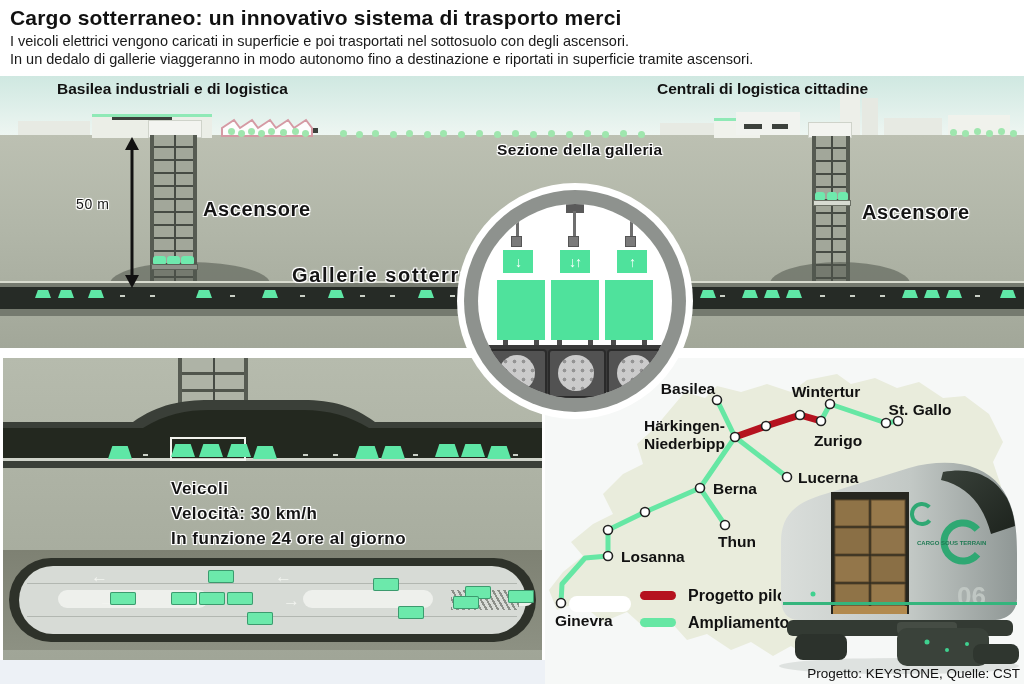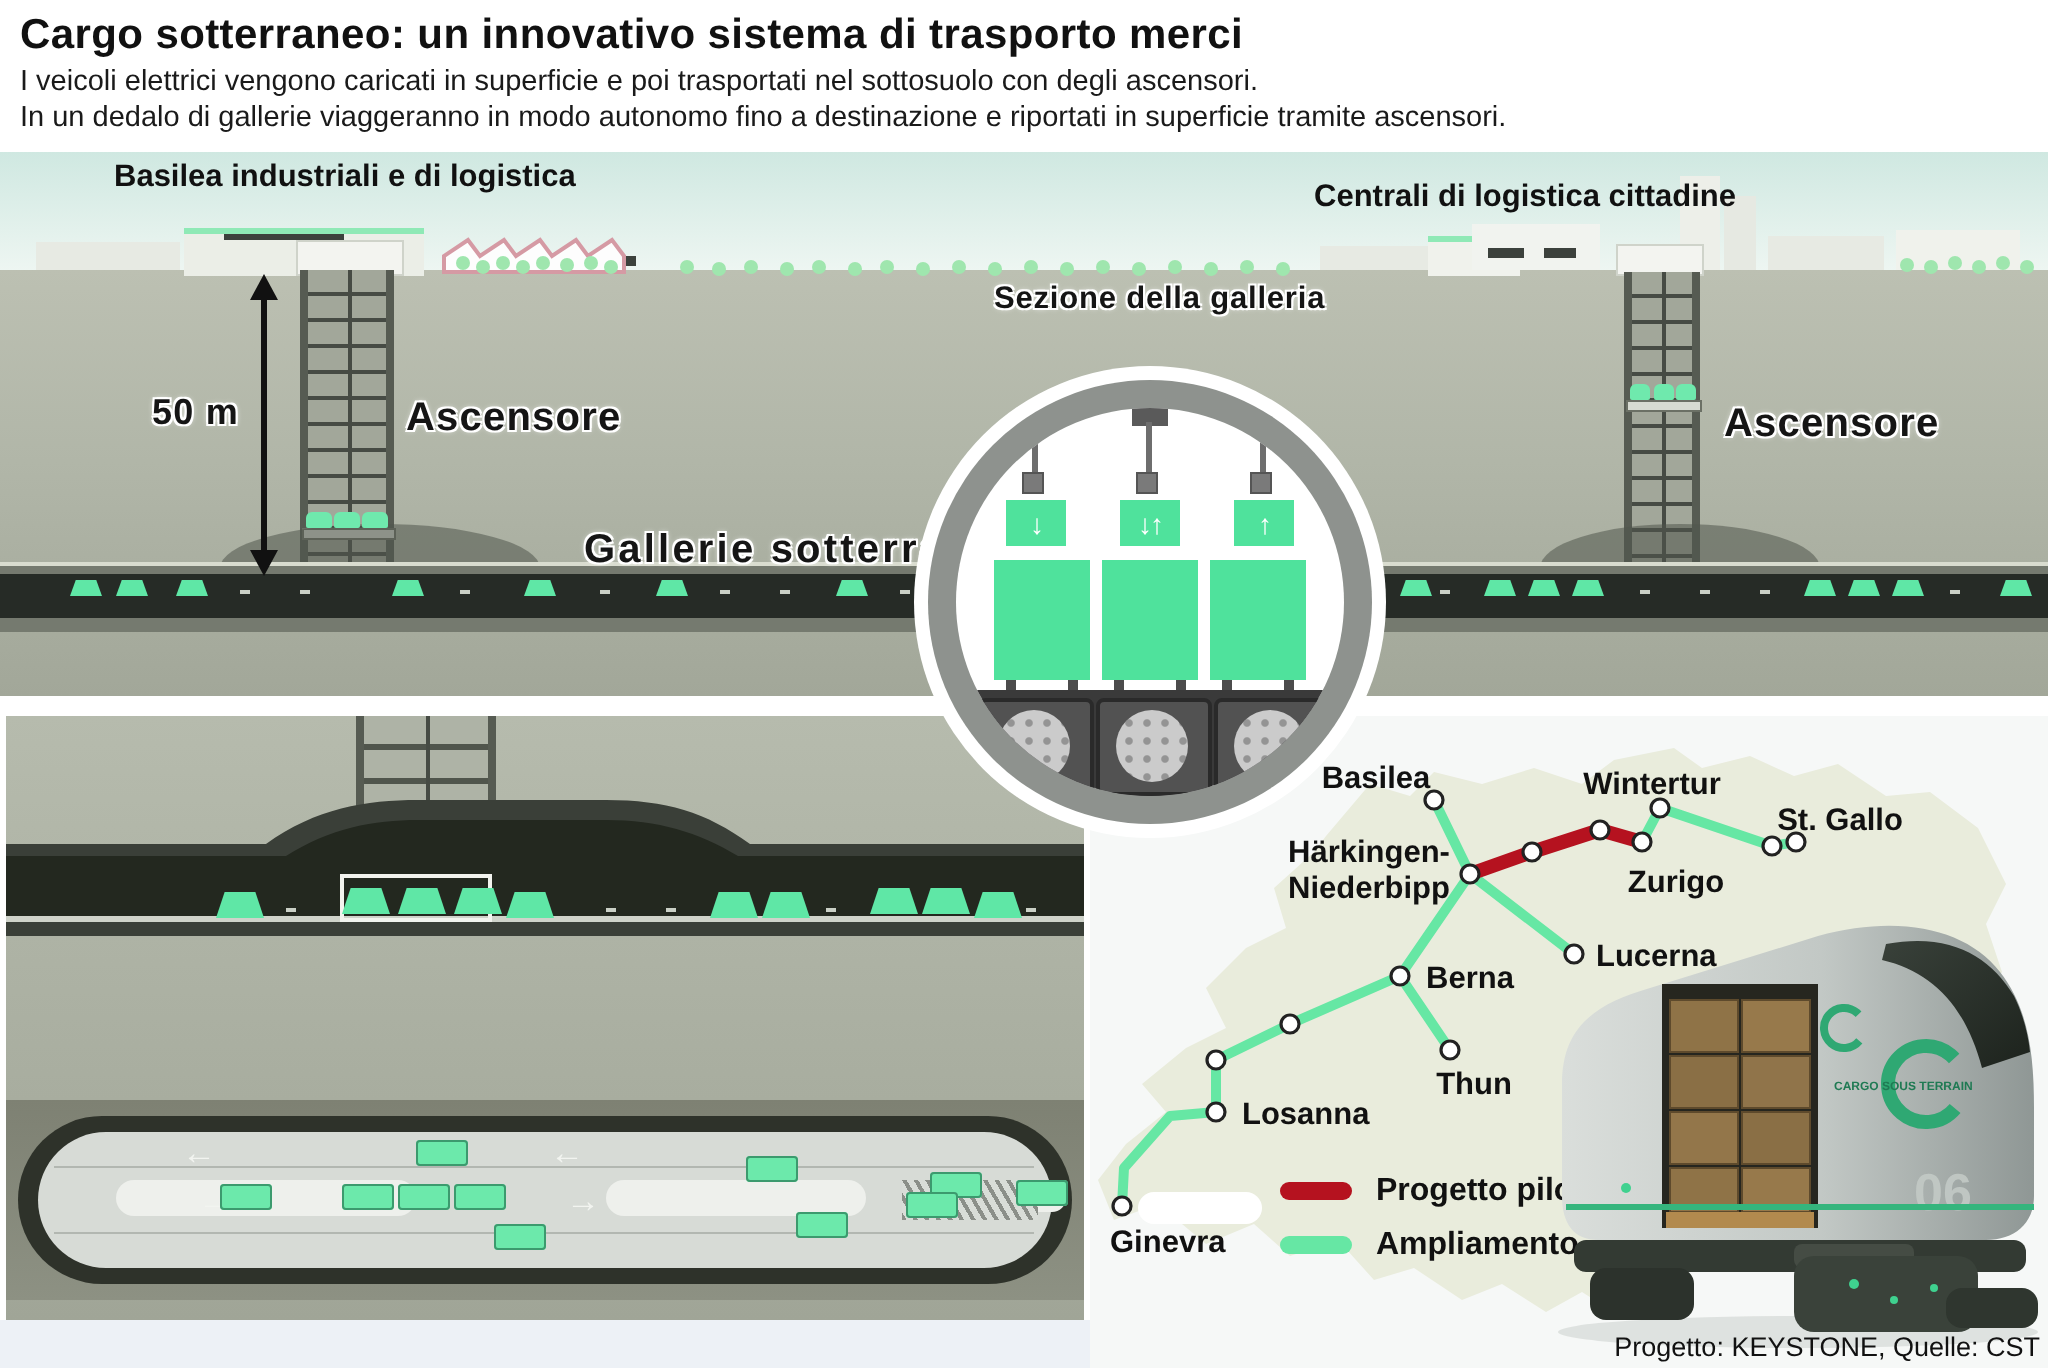--- a/index.html
+++ b/index.html
@@ -32,21 +32,21 @@
   .mound{position:absolute;height:44px;border-radius:50%;background:#51564c;opacity:.55;}
   .veh{position:absolute;width:16px;height:8px;background:#5fe7a6;
        clip-path:polygon(18% 0,82% 0,100% 100%,0 100%);}
   .dash{position:absolute;width:5px;height:2px;background:#cad0c6;}
   .pveh{position:absolute;width:13px;height:8px;background:#6fe9ad;border-radius:3px 3px 1px 1px;}
   .platform{position:absolute;background:#d7dbd2;border:1px solid #6b7065;}
   .scene-label{position:absolute;font-size:20px;font-weight:700;color:#151515;letter-spacing:.6px;
       text-shadow:-1px -1px 0 #fff,1px -1px 0 #fff,-1px 1px 0 #fff,1px 1px 0 #fff,0 0 3px #fff;}
   .plain-label{position:absolute;font-size:15.5px;font-weight:600;color:#111;}
   #lbl-gallerie{letter-spacing:1.6px;}
-  #depth{font-size:18px;font-weight:700;}
+  #depth{font-size:14px;font-weight:400;}
 
   
   #circleOuter{left:457px;top:183px;width:236px;height:236px;border-radius:50%;background:#fff;z-index:5;
       box-shadow:0 0 0 0 #fff;}
   #circleRing{left:7px;top:7px;width:222px;height:222px;border-radius:50%;background:#8e928e;}
   #circleIn{left:21px;top:21px;width:194px;height:194px;border-radius:50%;background:#fff;overflow:hidden;}
   #secLabel{left:497px;top:140px;z-index:6;font-size:15.5px;font-weight:700;line-height:19px;color:#151515;letter-spacing:.4px;
       text-shadow:-1px -1px 0 #fff,1px -1px 0 #fff,-1px 1px 0 #fff,1px 1px 0 #fff,0 0 3px #fff;}
   .hangline{position:absolute;width:3px;background:#6e6e6e;}
   .hook{position:absolute;width:9px;height:9px;background:#7a7a7a;border:1px solid #555;}
@@ -128,21 +128,21 @@
     <div id="tunnelIn" class="abs"></div>
 
     <svg class="abs" style="left:118px;top:60px;" width="28" height="153" viewBox="0 0 28 153">
       <line x1="14" y1="10" x2="14" y2="143" stroke="#111" stroke-width="3"></line>
       <path d="M14,1 L7,14 L21,14 Z" fill="#111"></path>
       <path d="M14,152 L7,139 L21,139 Z" fill="#111"></path>
     </svg>
     <div id="depth" class="scene-label" style="left:76px;top:120px;">50 m</div>
 
     <div class="plain-label" style="left:57px;top:4px;">Basilea industriali e di logistica</div>
-    <div class="plain-label" style="left:657px;top:14px;">Centrali di logistica cittadine</div>
+    <div class="plain-label" style="left:657px;top:4px;">Centrali di logistica cittadine</div>
     <div class="scene-label" style="left:203px;top:122px;">Ascensore</div>
     <div class="scene-label" style="left:862px;top:125px;">Ascensore</div>
     <div id="lbl-gallerie" class="scene-label" style="left:292px;top:188px;">Gallerie sotterranee</div>
   <div class="tree" style="left:228px;top:52px;width:7px;height:7px;"></div>
       <div class="tree" style="left:238px;top:54px;width:7px;height:7px;"></div>
       <div class="tree" style="left:248px;top:52px;width:7px;height:7px;"></div>
       <div class="tree" style="left:258px;top:54px;width:7px;height:7px;"></div>
       <div class="tree" style="left:268px;top:52px;width:7px;height:7px;"></div>
       <div class="tree" style="left:280px;top:53px;width:7px;height:7px;"></div>
       <div class="tree" style="left:292px;top:52px;width:7px;height:7px;"></div>
@@ -262,20 +262,25 @@
         <div class="veh" style="left:378px;top:88px;width:24px;height:13px;"></div>
         <div class="veh" style="left:432px;top:86px;width:24px;height:13px;"></div>
         <div class="veh" style="left:458px;top:86px;width:24px;height:13px;"></div>
         <div class="veh" style="left:484px;top:88px;width:24px;height:13px;"></div>
         <div class="dash" style="left:140px;top:96px;"></div>
         <div class="dash" style="left:300px;top:96px;"></div>
         <div class="dash" style="left:330px;top:96px;"></div>
         <div class="dash" style="left:410px;top:96px;"></div>
         <div class="dash" style="left:510px;top:96px;"></div>
       </div>
+    <div id="pl-text" class="abs">
+      <div>Veicoli</div>
+      <div>Velocità: 30 km/h</div>
+      <div>In funzione 24 ore al giorno</div>
+    </div>
     <div id="topview" class="abs">
       <div id="tv-band" class="abs"></div>
       <div id="tv-outer" class="abs"></div>
       <div id="tv-road" class="abs"></div>
       <div class="median" style="left:55px;top:40px;width:150px;height:18px;"></div>
       <div class="median" style="left:300px;top:40px;width:130px;height:18px;"></div>
       <div class="median" style="left:470px;top:42px;width:60px;height:14px;"></div>
       <div class="lane" style="left:24px;top:33px;width:490px;"></div>
       <div class="lane" style="left:24px;top:66px;width:490px;"></div>
       <div id="hatch" class="abs"></div>

